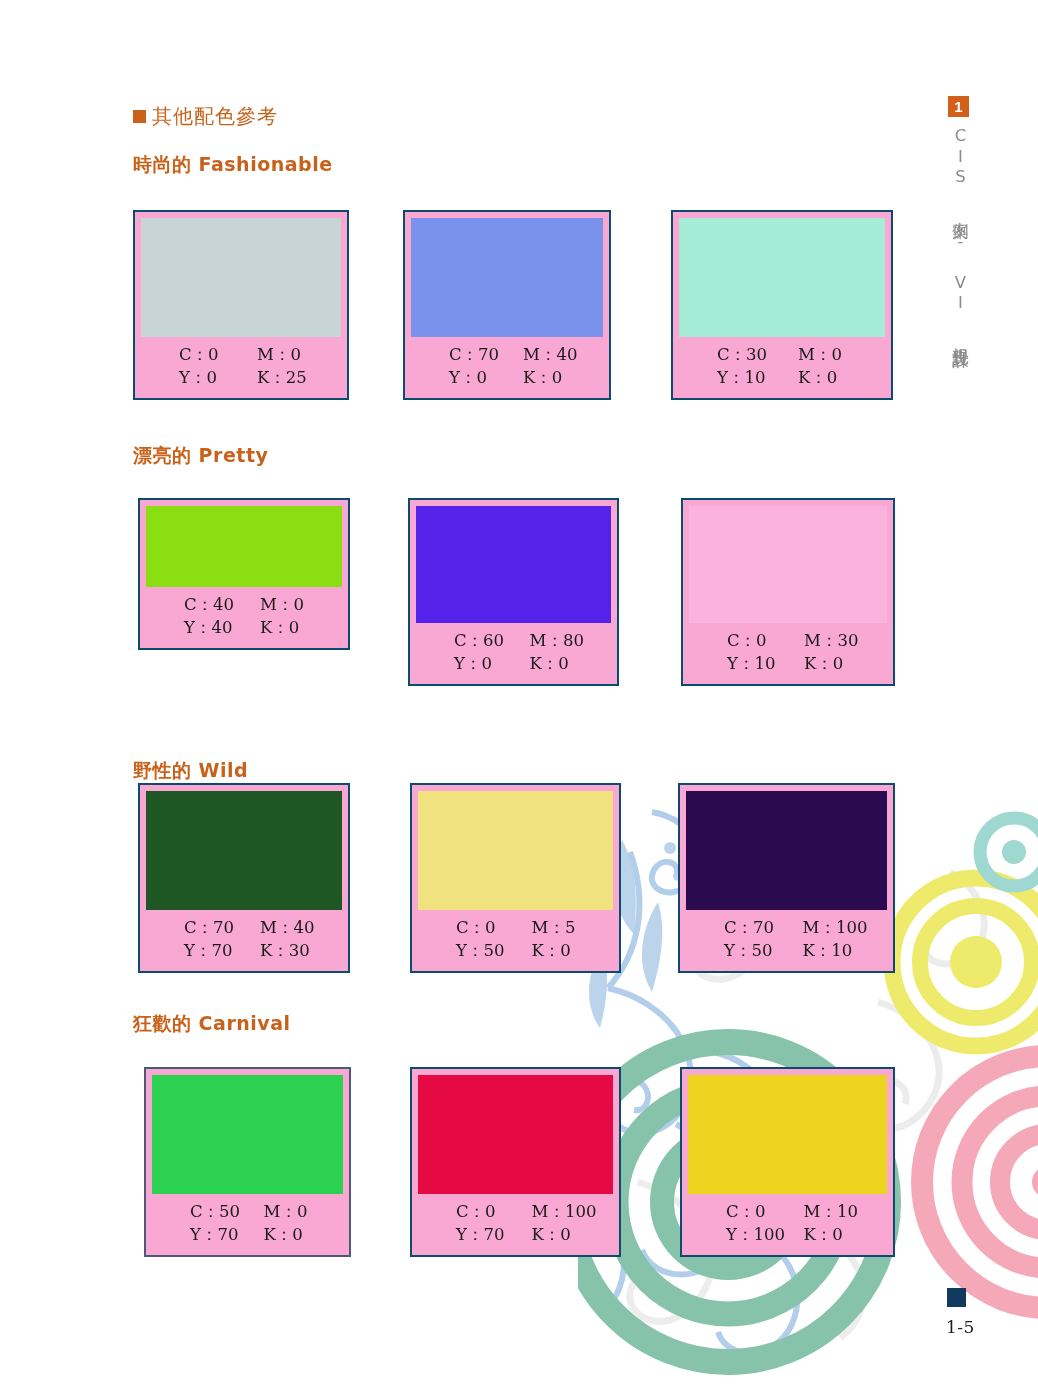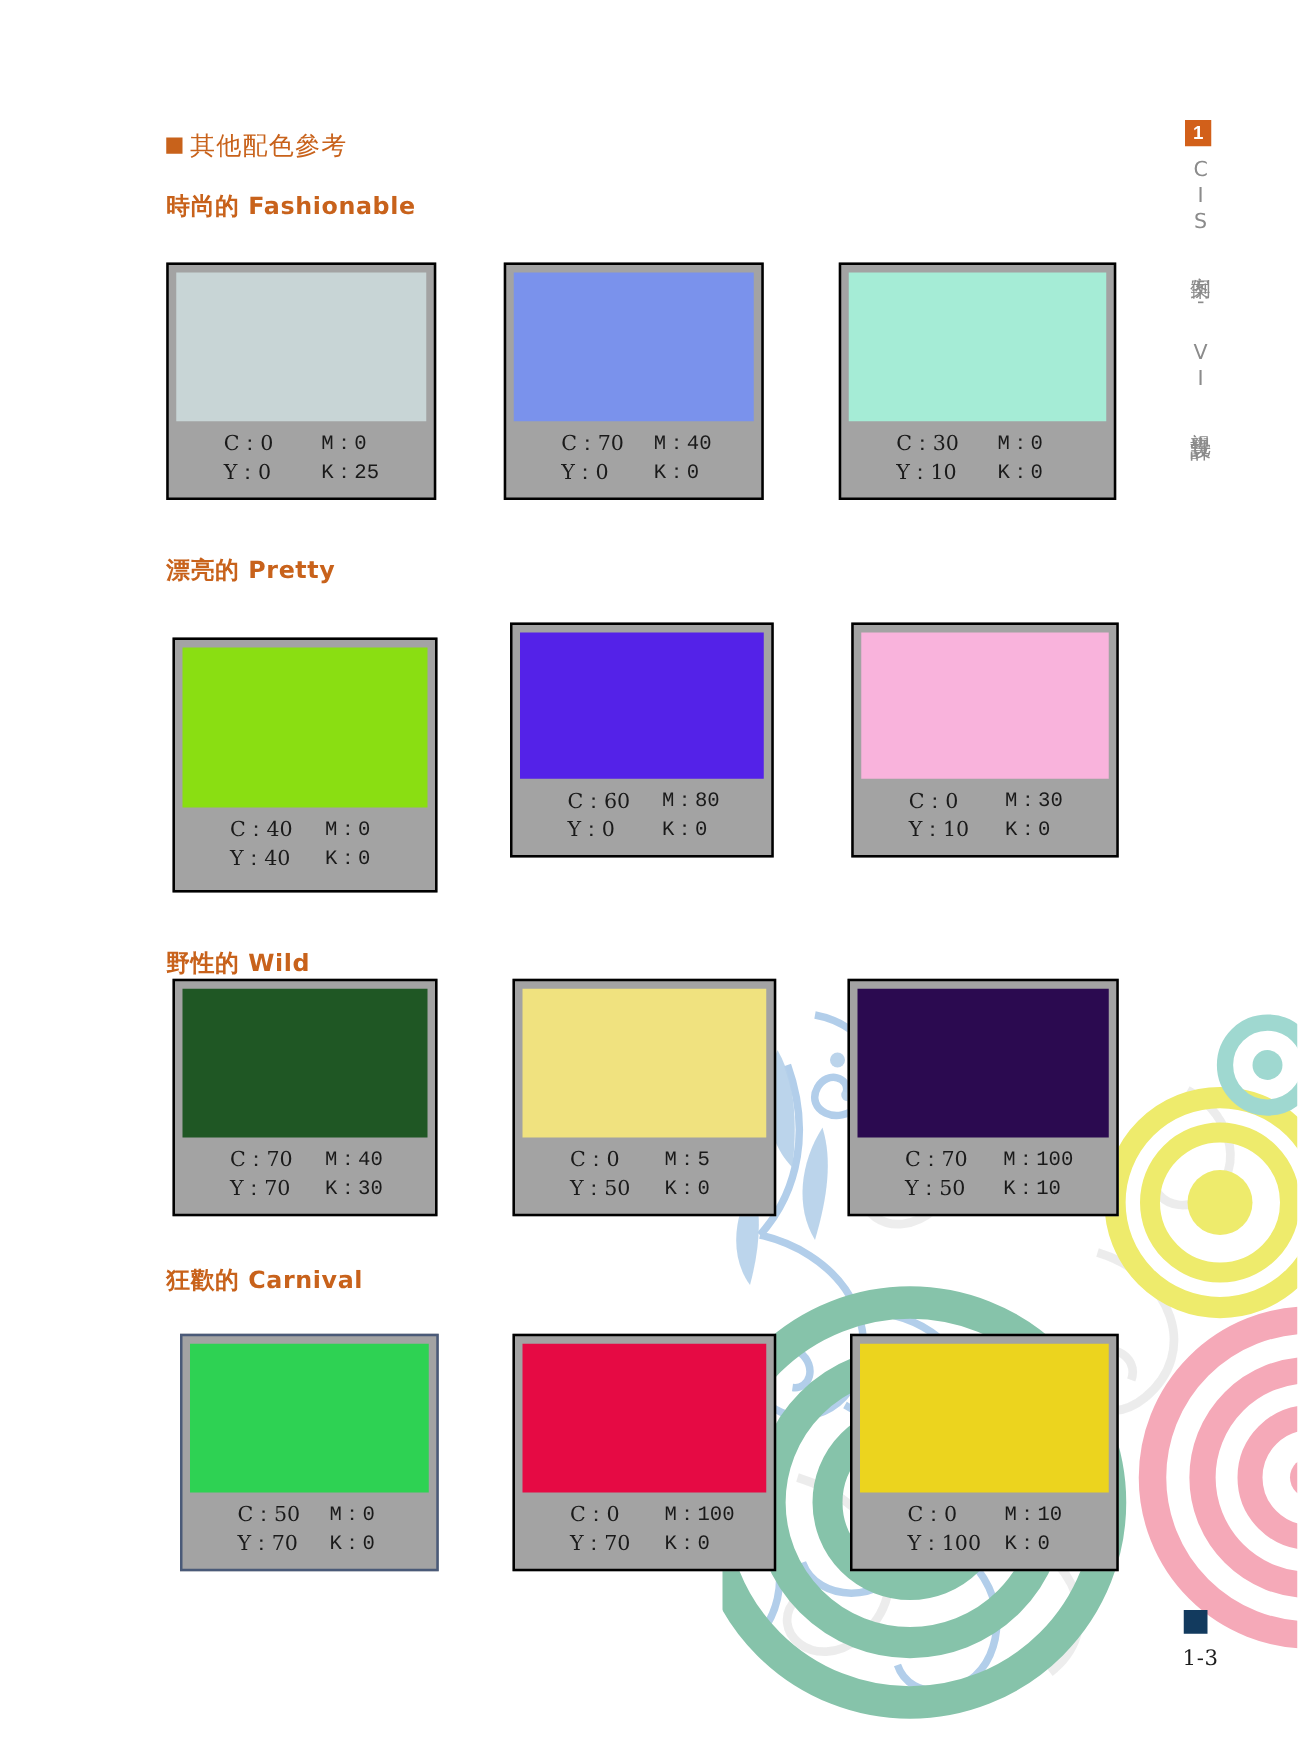--- a/index.html
+++ b/index.html
@@ -108,22 +108,22 @@
     white-space: nowrap;
   }
 
   .swatch-row {
     position: absolute;
     left: 133px;
     display: flex;
   }
 
   .swatch-card {
-    background: #a3a3a3;
-    border: 2px solid #000000;
+    background: #f9a8d4;
+    border: 2px solid #0c4a6e;
     box-sizing: border-box;
     padding: 6px 6px 0 6px;
     display: flex;
     flex-direction: column;
   }
   .swatch-card.accent {
     border-color: #4a5a78;
   }
   .swatch-color {
     width: 100%;
@@ -138,21 +138,20 @@
     font-size: 16.5px;
     color: #1a1a1a;
     line-height: 1.32;
   }
   .swatch-meta span {
     padding-left: 38px;
     white-space: nowrap;
   }
   .swatch-meta span.col2 {
     padding-left: 16px;
-    font-family: Liberation Mono, monospace;
   }
 
   
   .page-marker {
     position: absolute;
     left: 947px;
     top: 1288px;
     width: 19px;
     height: 19px;
     background: #123a5e;
@@ -274,21 +273,21 @@
               <span class="col2">M：0</span>
               <span>Y：10</span>
               <span class="col2">K：0</span>
             </div>
           </div>
         </div>
       </div>
       <div class="group">
         <div class="group-title" style="top: 443px;">漂亮的 Pretty</div>
         <div class="swatch-row" style="top: 498px; position: absolute; left: 133px; width: 780px; display: block;">
-          <div class="swatch-card" style="position: absolute; left: 5px; top: 12px; width: 212px; height: 204px;">
+          <div class="swatch-card" style="position: absolute; left: 5px; top: 0px; width: 212px; height: 152px;">
             <div class="swatch-color" style="height: 128px; background: rgb(138, 222, 18);"></div>
             <div class="swatch-meta">
               <span>C：40</span>
               <span class="col2">M：0</span>
               <span>Y：40</span>
               <span class="col2">K：0</span>
             </div>
           </div>
           <div class="swatch-card" style="position: absolute; left: 275px; top: 0px; width: 211px; height: 188px; justify-content: flex-end;">
             <div class="swatch-color" style="height: 128px; background: rgb(84, 34, 232);"></div>
@@ -372,13 +371,13 @@
               <span class="col2">K：0</span>
             </div>
           </div>
         </div>
       </div>
     </div>
 
 </div>
 
 <div class="page-marker"></div>
-<div class="page-number">1-3</div>
+<div class="page-number">1-5</div>
 
 </body></html>

